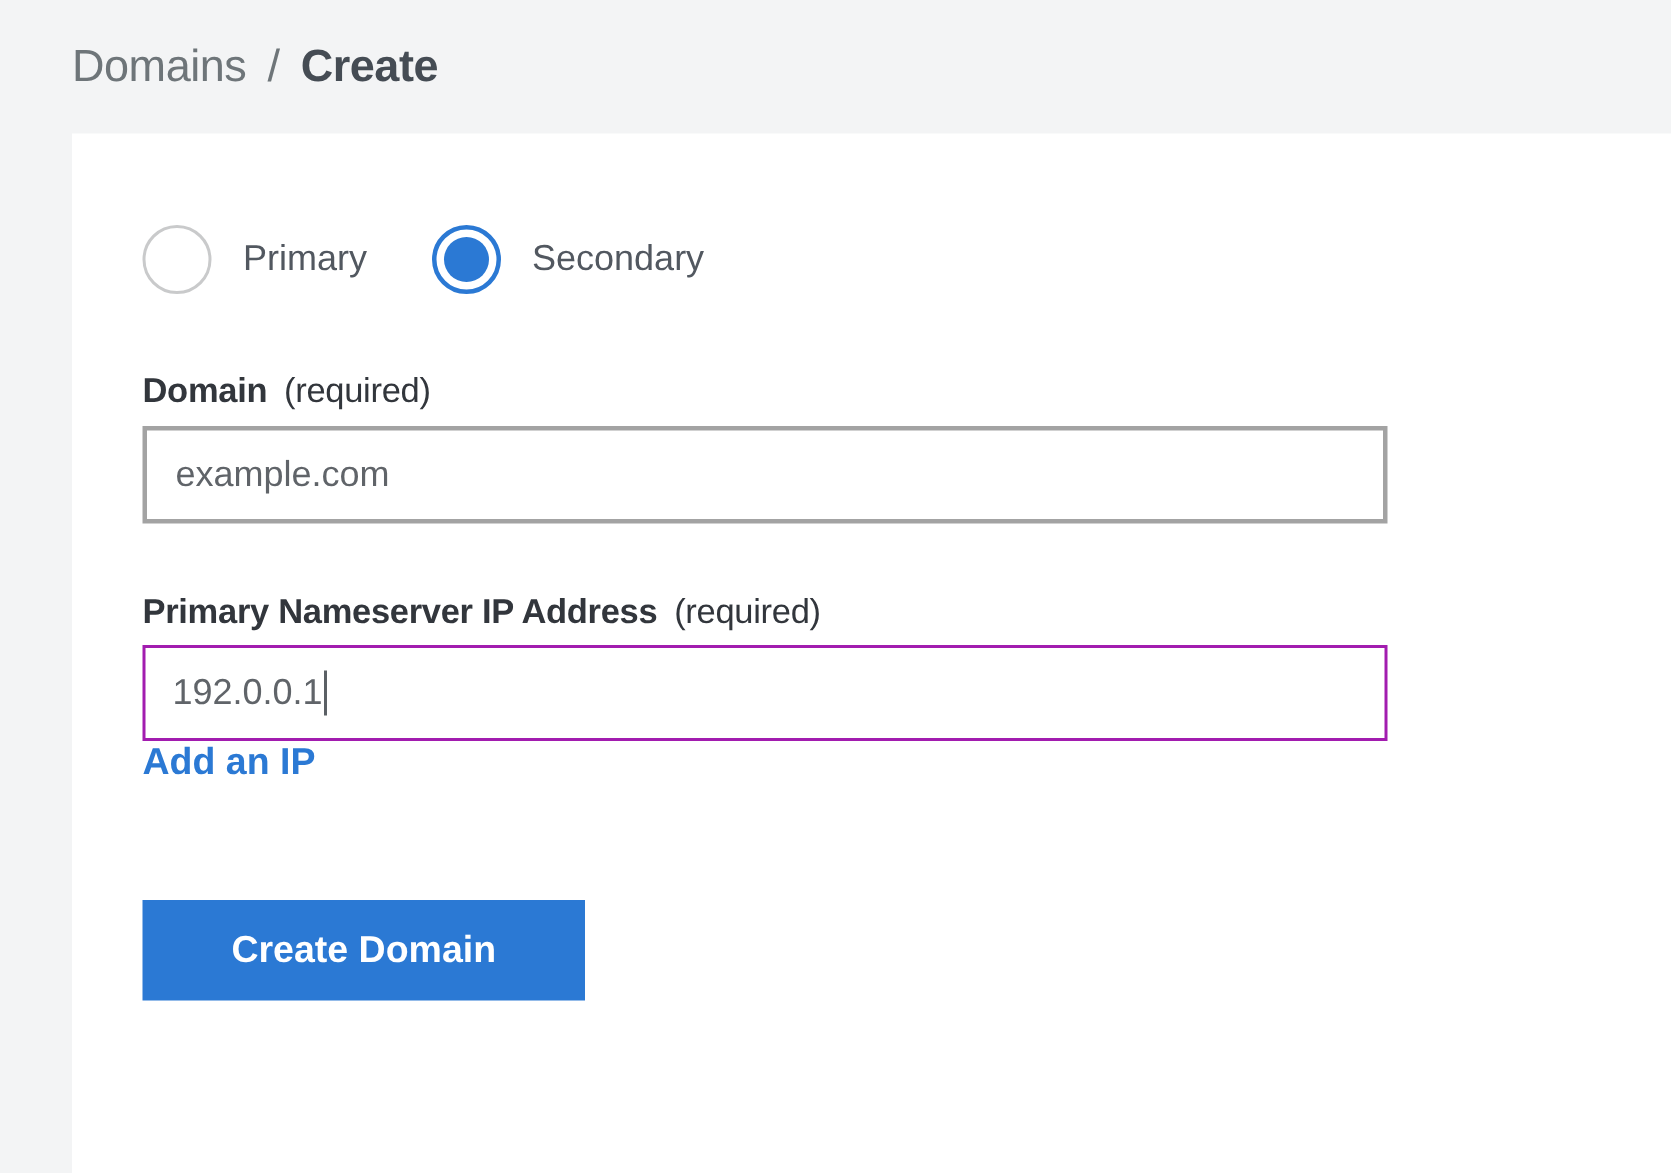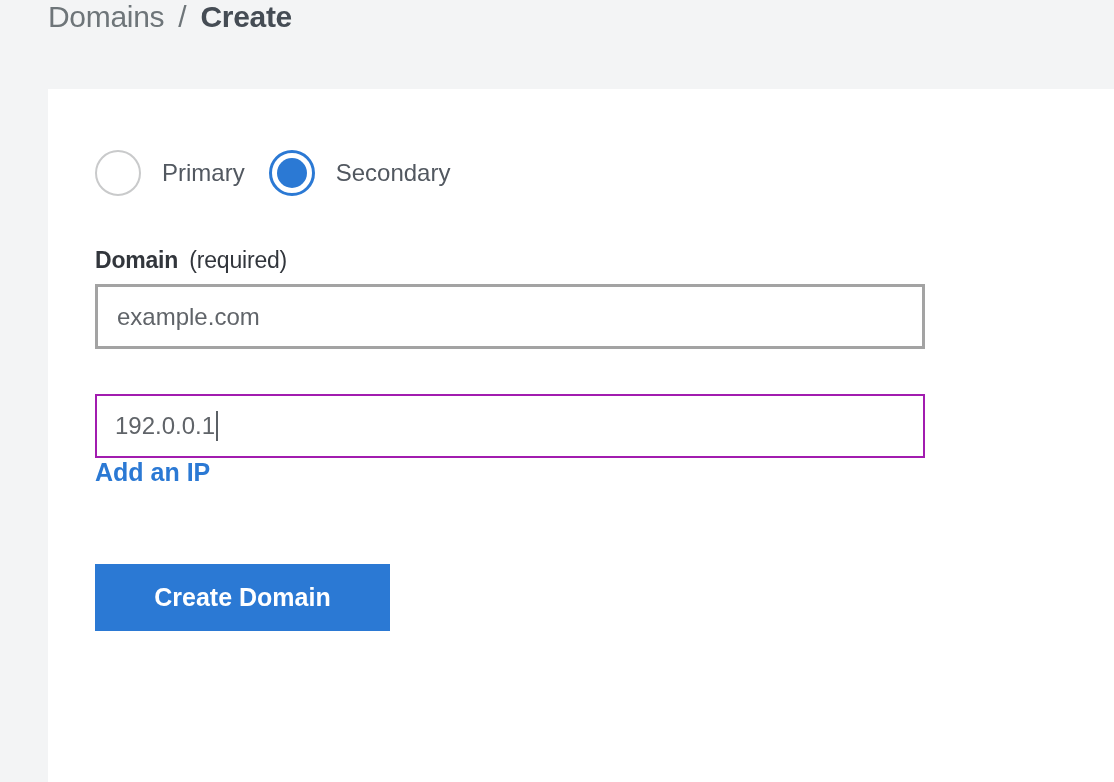--- a/index.html
+++ b/index.html
@@ -8,21 +8,21 @@
     font-family: "Liberation Sans", sans-serif;
     background: #f3f4f5;
     overflow: hidden;
   }
 
   
   .header {
     height: 89px;
     background: #f3f4f5;
     display: flex;
-    align-items: flex-start;
+    align-items: center;
     padding-left: 48px;
   }
   .breadcrumb {
     font-size: 30px;
     letter-spacing: -0.3px;
     white-space: nowrap;
   }
   .crumb-section {
     color: #6e7579;
     font-weight: 400;
@@ -44,20 +44,21 @@
     width: 1066px;
     height: 693px;
     background: #ffffff;
     padding: 61px 0 0 47px;
   }
 
   
   .radio-row {
     display: flex;
     align-items: center;
+    gap: 19px;
   }
   .radio-option {
     display: flex;
     align-items: center;
     cursor: pointer;
   }
   .radio-option + .radio-option { margin-left: 24px; justify-content: flex-end; }
   .radio-circle {
     width: 46px; height: 46px;
     border-radius: 50%;
@@ -171,20 +172,24 @@
     <div class="field-label">
       <span class="label-strong">Domain</span>
       <span class="label-hint">(required)</span>
     </div>
     <div class="text-input">
       <span class="input-value">example.com</span>
     </div>
   </div>
 
   <div class="field-ip">
+    <div class="field-label">
+      <span class="label-strong">Primary Nameserver IP Address</span>
+      <span class="label-hint">(required)</span>
+    </div>
     <div class="text-input focused">
       <span class="input-value">192.0.0.1</span>
       <span class="caret"></span>
     </div>
   </div>
 
   <a class="add-ip">Add an IP</a>
 
   <button class="submit-btn">Create Domain</button>
 

